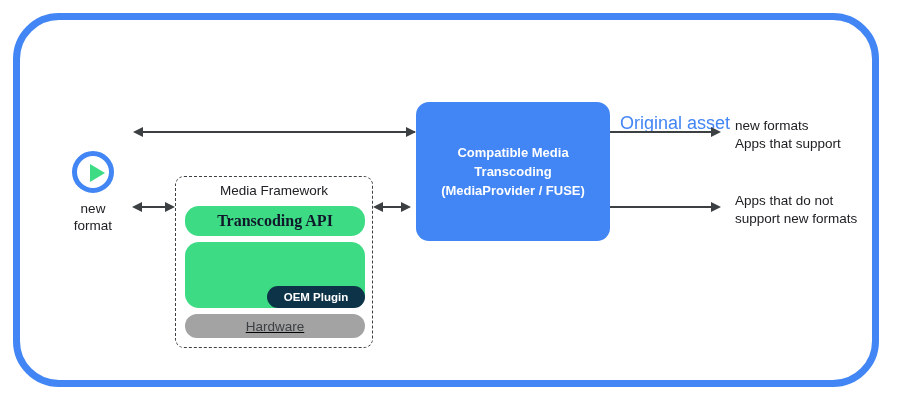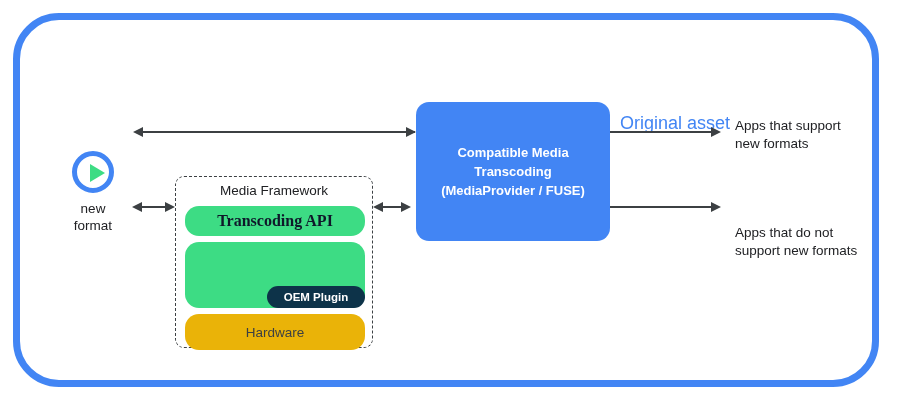--- a/index.html
+++ b/index.html
@@ -99,22 +99,23 @@
     height: 30px;
     background: #3ddc84;
   }
   .stack-service {
     top: 65px;
     height: 66px;
     background: #3ddc84;
   }
   .stack-hw {
     top: 137px;
-    height: 36px;
-    background: #eab308;
+    height: 24px;
+    background: #a3a3a3;
+    text-decoration: underline;
   }
   .stack-label-bold {
     font-size: 16px;
     font-weight: bold;
     color: #0f172a;
     font-family: Liberation Serif, serif;
   }
   .stack-label-plain {
     font-size: 13.5px;
     color: #3c4043;
@@ -253,24 +254,24 @@
       <div>Compatible Media</div>
       <div>Transcoding</div>
       <div>(MediaProvider / FUSE)</div>
     </div>
   </div>
 
   <div class="asset-label" style="left:620px; top:113px;">Original asset</div>
   <div class="arrow-line" style="left:610px; top:131px; width:103px;"></div>
   <div class="arrow-head-right" style="left:711px; top:126.5px;"></div>
   <div class="apps-label" style="left:735px; top:117px;">
+    <div>new formats</div>
     <div>Apps that support</div>
-    <div>new formats</div>
   </div>
 
   <div class="arrow-line" style="left:610px; top:206px; width:103px;"></div>
   <div class="arrow-head-right" style="left:711px; top:201.5px;"></div>
-  <div class="apps-label" style="left:735px; top:192px;margin-top:32px;">
+  <div class="apps-label" style="left:735px; top:192px;">
     <div>Apps that do not</div>
     <div>support new formats</div>
   </div>
 
 </div>
 
 </body></html>

